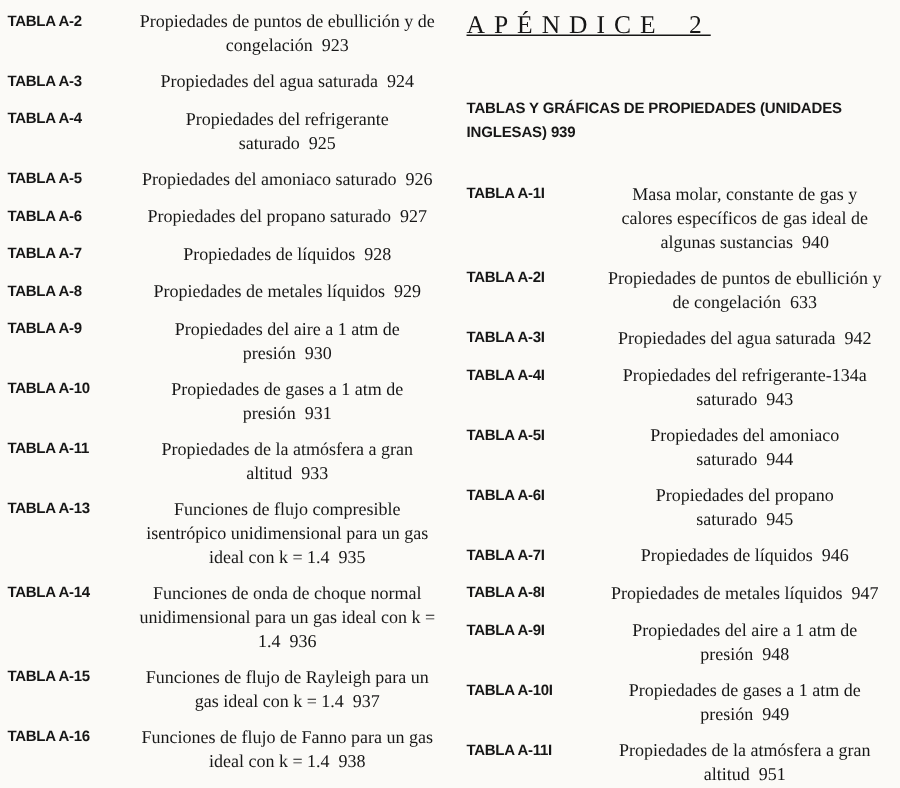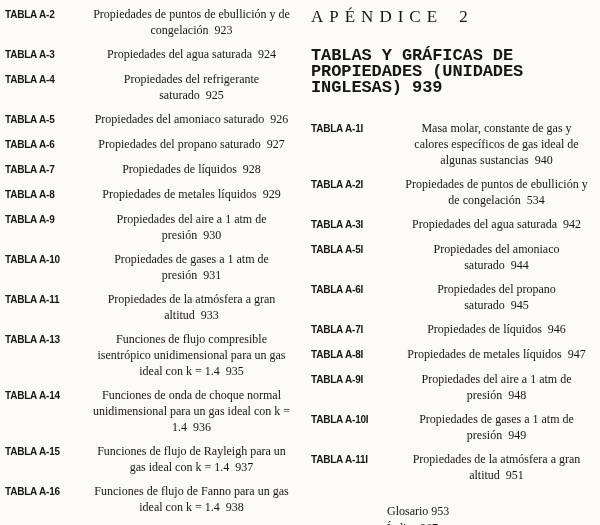--- a/index.html
+++ b/index.html
@@ -40,31 +40,33 @@
     text-align:center;
   }
   .pg { margin-left:6px; white-space:nowrap; }
 
   .apx-heading {
     font-family:"Liberation Serif", serif;
     font-size:17px;
     letter-spacing:6px;
     word-spacing:6px;
     line-height:22px;
-    margin-bottom:20px;
+    margin-bottom:3px;
     white-space:nowrap;
+    text-decoration:underline;
   }
   .apx-subheading {
-    font-family:Liberation Mono, monospace;
+    font-family:Liberation Sans, sans-serif;
     font-weight:bold;
-    font-size:17px;
+    font-size:10px;
     line-height:16px;
     max-width:258px;
     margin-bottom:24px;
     letter-spacing:-0.1px;
+    margin-top:34px;
   }
   .footer {
     margin-top:12px;
     margin-left:76px;
     font-size:12px;
     line-height:16px;
   }
   .footer-item { margin-bottom:1px; }
 </style>
 </head>
@@ -141,25 +143,29 @@
       <span>TABLAS Y GRÁFICAS DE PROPIEDADES (UNIDADES INGLESAS)</span>
       <span>939</span>
     </div>
 
     <div class="entry">
       <span class="lbl">TABLA A-1I</span>
       <span class="desc"><span>Masa molar, constante de gas y calores específicos de gas ideal de algunas sustancias</span><span class="pg">940</span></span>
     </div>
     <div class="entry">
       <span class="lbl">TABLA A-2I</span>
-      <span class="desc"><span>Propiedades de puntos de ebullición y de congelación</span><span class="pg">534</span></span>
+      <span class="desc"><span>Propiedades de puntos de ebullición y de congelación</span><span class="pg">633</span></span>
     </div>
     <div class="entry">
       <span class="lbl">TABLA A-3I</span>
       <span class="desc"><span>Propiedades del agua saturada</span><span class="pg">942</span></span>
+    </div>
+    <div class="entry">
+      <span class="lbl">TABLA A-4I</span>
+      <span class="desc"><span>Propiedades del refrigerante-134a saturado</span><span class="pg">943</span></span>
     </div>
     <div class="entry">
       <span class="lbl">TABLA A-5I</span>
       <span class="desc"><span>Propiedades del amoniaco saturado</span><span class="pg">944</span></span>
     </div>
     <div class="entry">
       <span class="lbl">TABLA A-6I</span>
       <span class="desc"><span>Propiedades del propano saturado</span><span class="pg">945</span></span>
     </div>
     <div class="entry">

